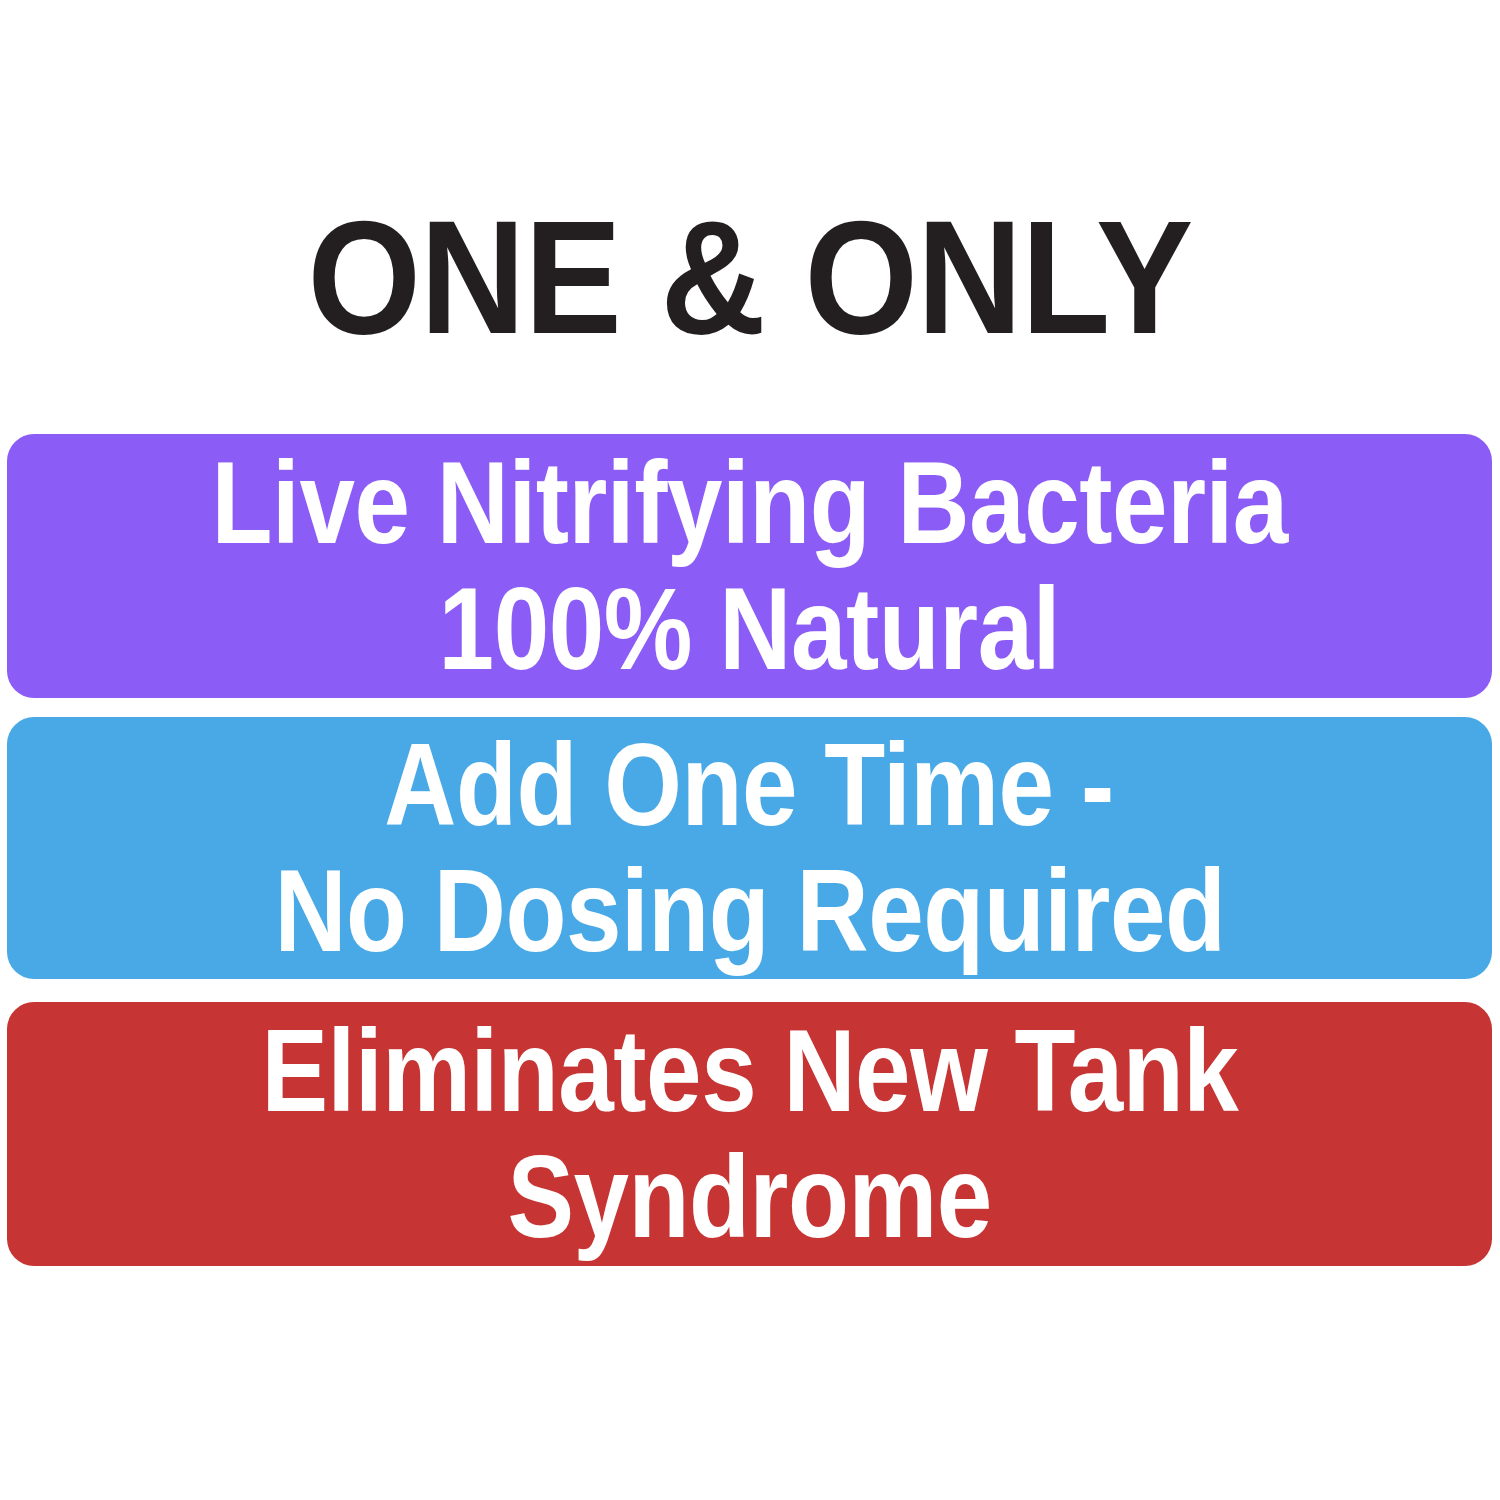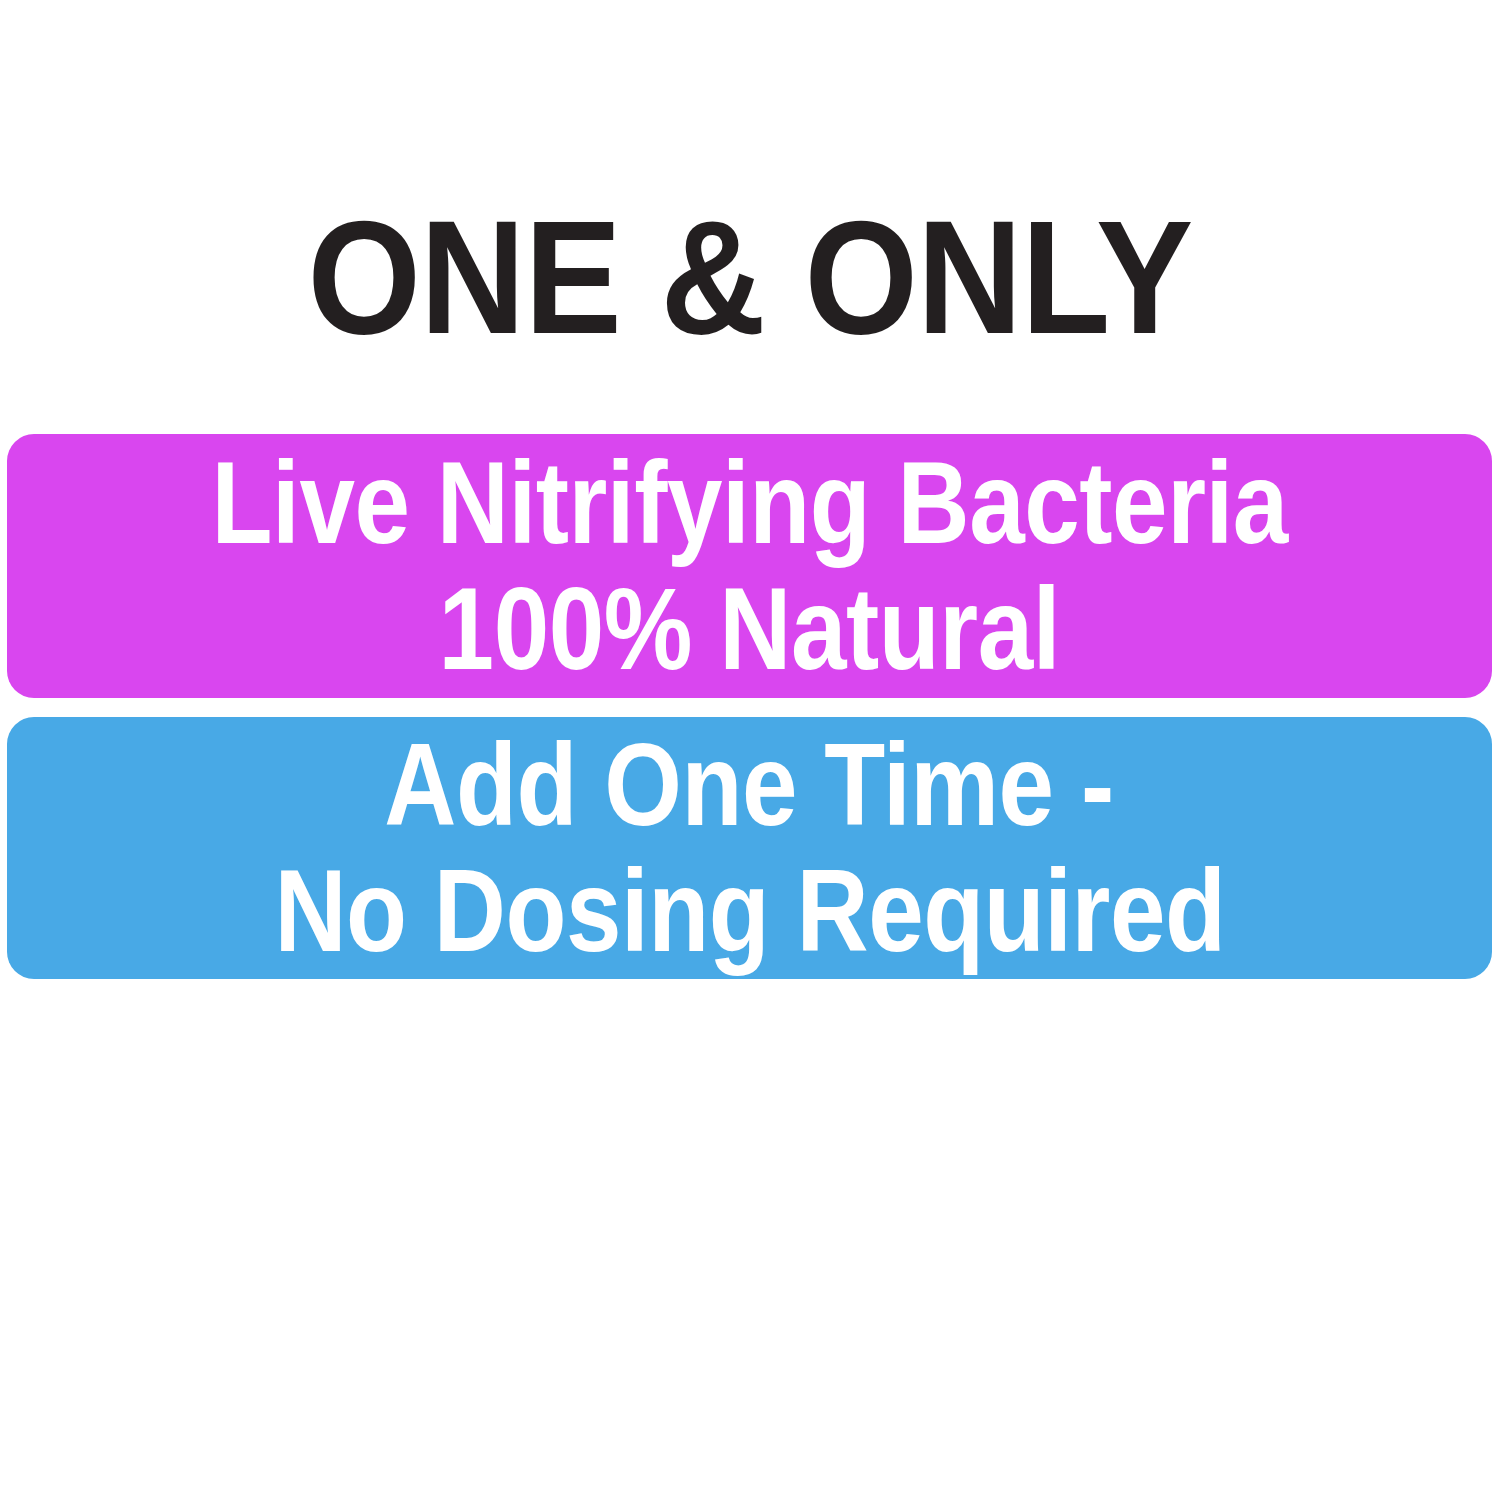--- a/index.html
+++ b/index.html
@@ -85,24 +85,28 @@
     background: #C63434;
   }
 </style>
 </head>
 <body style="background: rgb(255, 255, 255);">
 
 <div class="poster">
 
   <div class="headline" style="color: rgb(35, 31, 32);">ONE &amp; ONLY</div>
 
-  <div class="banner" id="banner-green" style="background: #d946ef; color: rgb(255, 255, 255);">
+  <div class="banner" id="banner-green" style="background: #8b5cf6; color: rgb(255, 255, 255);">
     <div class="line">Live Nitrifying Bacteria</div>
     <div class="line">100% Natural</div>
   </div>
 
   <div class="banner" id="banner-blue" style="background: rgb(72, 169, 230); color: rgb(255, 255, 255);">
     <div class="line">Add One Time -</div>
     <div class="line">No Dosing Required</div>
   </div>
 
+  <div class="banner" id="banner-red" style="background: rgb(198, 52, 52); color: rgb(255, 255, 255);">
+    <div class="line">Eliminates New Tank</div>
+    <div class="line">Syndrome</div>
+  </div>
 
 </div>
 
 </body></html>

